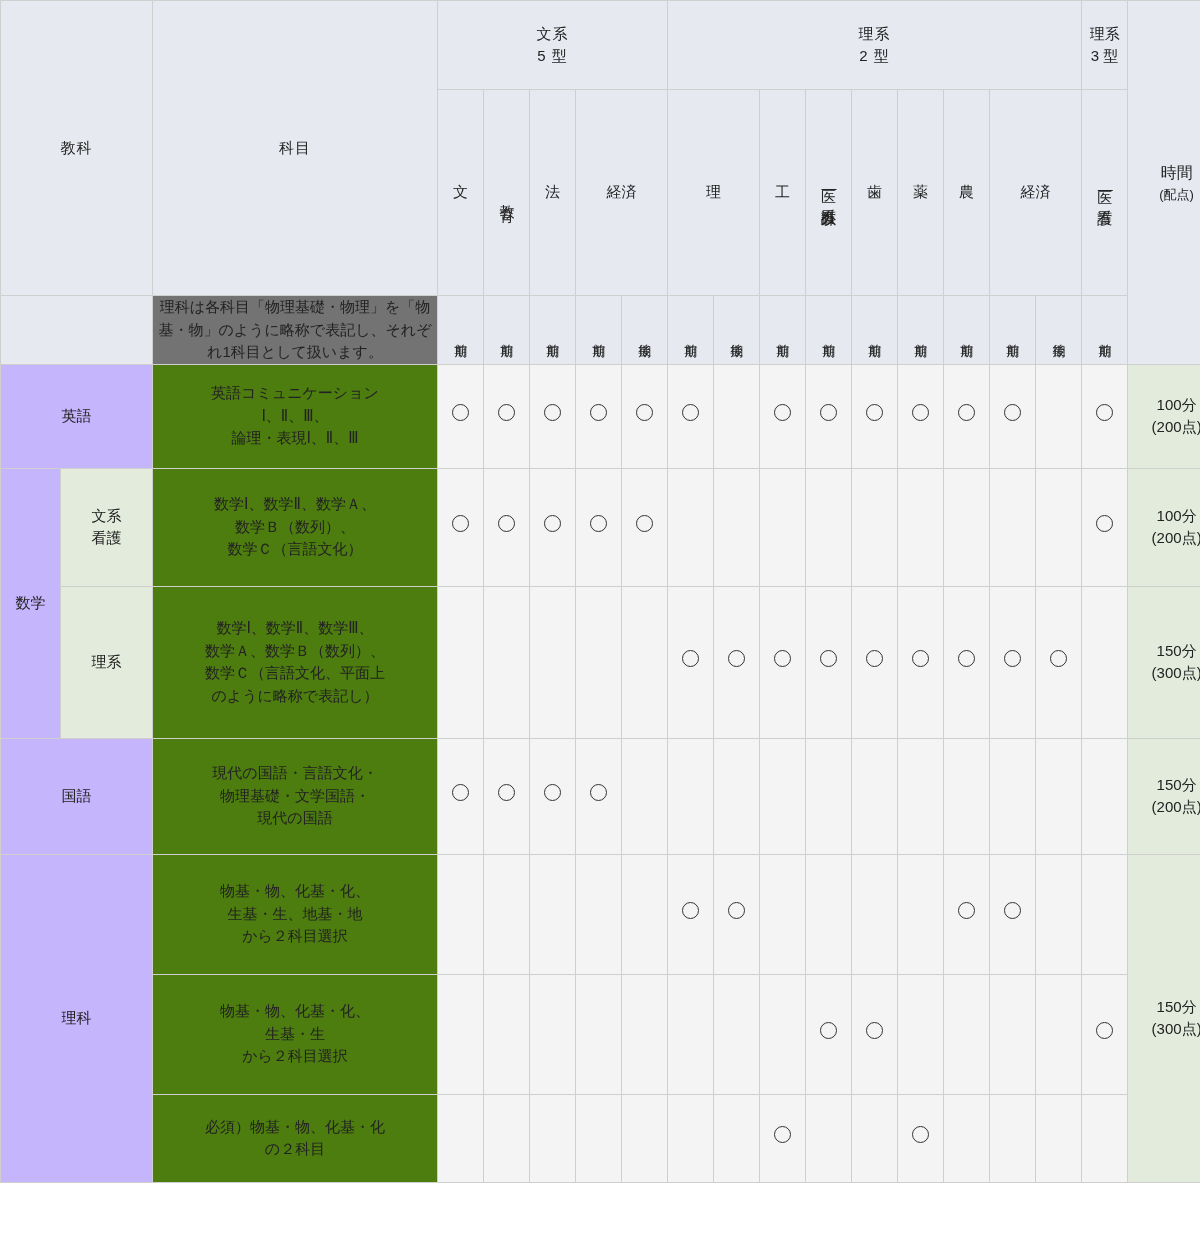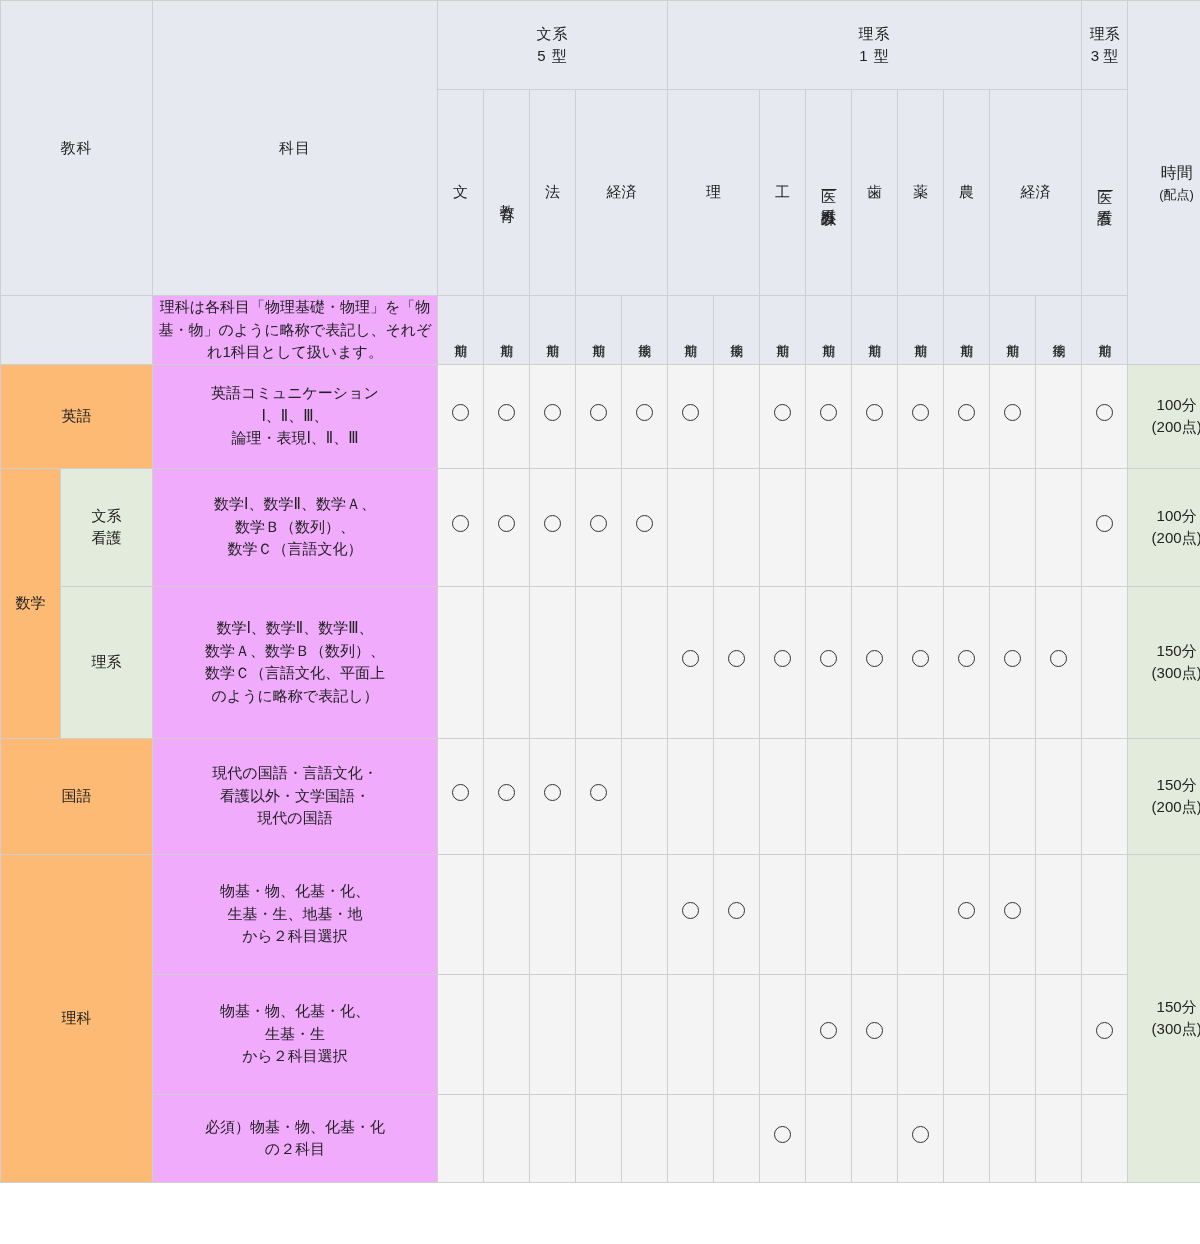--- a/index.html
+++ b/index.html
@@ -57,30 +57,30 @@
     line-height: 1.2;
   }
   .note {
     text-align: left;
     font-size: 14px;
     line-height: 1.75;
     padding: 6px 10px 10px 10px;
     color: #222;
   }
   .subj-group {
-    background: #fdba74;
+    background: #c4b5fd;
     font-size: 20px;
   }
   .subj-sub {
     background: #e2ebdc;
     font-size: 18px;
     line-height: 1.45;
   }
   .subj-name {
-    background: #f0abfc;
+    background: #4d7c0f;
     text-align: left;
     font-size: 15px;
     line-height: 1.85;
     padding: 8px 10px;
   }
   .mark-cell {
     background: #f4f4f4;
   }
   .time-cell {
     background: #e2ebdc;
@@ -133,21 +133,21 @@
 
     <tr>
       <td class="hdr hdr-big" colspan="2" rowspan="2">教科</td>
       <td class="hdr hdr-big" rowspan="2">科目</td>
       <td class="hdr hdr-big" colspan="5" style="height:88px">
         <div>文系</div>
         <div>5 型</div>
       </td>
       <td class="hdr hdr-big" colspan="9">
         <div>理系</div>
-        <div>1 型</div>
+        <div>2 型</div>
       </td>
       <td class="hdr hdr-small">
         <div>理系</div>
         <div>3 型</div>
       </td>
       <td class="hdr hdr-mid" rowspan="3">
         <div style="font-size:16px">時間</div>
         <div style="font-size:13px">(配点)</div>
       </td>
     </tr>
@@ -162,21 +162,21 @@
       <td class="hdr"><span class="vert-small">医―看護以外</span></td>
       <td class="hdr hdr-mid"><span>歯</span></td>
       <td class="hdr hdr-mid"><span>薬</span></td>
       <td class="hdr hdr-mid"><span>農</span></td>
       <td class="hdr hdr-mid" colspan="2"><span>経済</span></td>
       <td class="hdr"><span class="vert-small">医―看護</span></td>
     </tr>
 
     <tr style="height:62px">
       <td class="hdr" colspan="2"></td>
-      <td class="note" rowspan="1" style="background:#f0abfc">
+      <td class="note" rowspan="1" style="background:#737373">
         <span>理科は各科目「物理基礎・物理」を「物基・物」のように略称で表記し、それぞれ1科目として扱います。</span>
       </td>
       <td class="hdr hdr-small"><span class="vert-small" style="font-size:13px">前期</span></td>
       <td class="hdr hdr-small"><span class="vert-small" style="font-size:13px">前期</span></td>
       <td class="hdr hdr-small"><span class="vert-small" style="font-size:13px">前期</span></td>
       <td class="hdr hdr-small"><span class="vert-small" style="font-size:13px">前期</span></td>
       <td class="hdr hdr-small"><span class="vert-small" style="font-size:13px">後期</span></td>
       <td class="hdr hdr-small"><span class="vert-small" style="font-size:13px">前期</span></td>
       <td class="hdr hdr-small"><span class="vert-small" style="font-size:13px">後期</span></td>
       <td class="hdr hdr-small"><span class="vert-small" style="font-size:13px">前期</span></td>
@@ -277,21 +277,21 @@
       <td class="time-cell">
         <div>150分</div>
         <div>(300点)</div>
       </td>
     </tr>
 
     <tr style="height:116px">
       <td class="subj-group" colspan="2">国語</td>
       <td class="subj-name">
         <div>現代の国語・言語文化・</div>
-        <div>看護以外・文学国語・</div>
+        <div>物理基礎・文学国語・</div>
         <div>現代の国語</div>
       </td>
       <td class="mark-cell"><span class="circle"></span></td>
       <td class="mark-cell"><span class="circle"></span></td>
       <td class="mark-cell"><span class="circle"></span></td>
       <td class="mark-cell dotted-r"><span class="circle"></span></td>
       <td class="mark-cell"></td>
       <td class="mark-cell dotted-r"></td>
       <td class="mark-cell"></td>
       <td class="mark-cell"></td>

